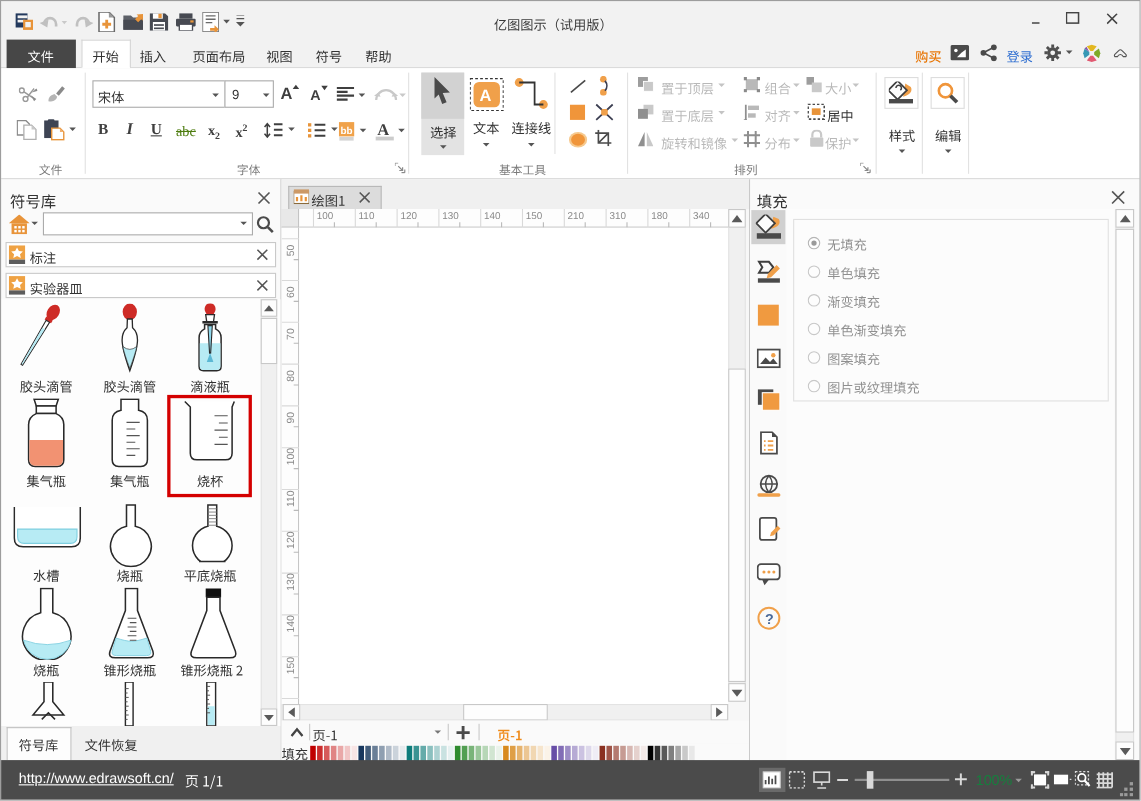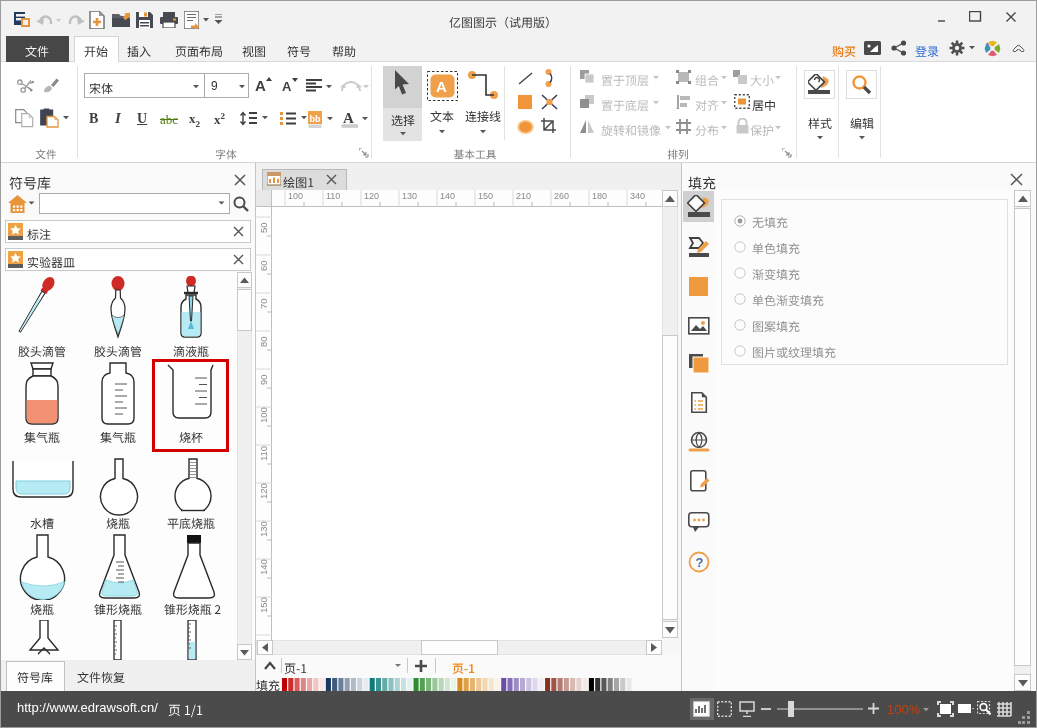--- a/index.html
+++ b/index.html
@@ -746,21 +746,21 @@
     <path d="M374.0 12 V17" stroke="#b9b9b9" stroke-width="1"></path>
     <path d="M393.0 0 V17" stroke="#d9d9d9" stroke-width="1"></path>
   </svg>
 <div style="position:absolute;left:288px;top:191px;font:normal 9px 'Liberation Sans', sans-serif;color:#8a8a8a;white-space:nowrap;">100</div>
 <div style="position:absolute;left:326px;top:191px;font:normal 9px 'Liberation Sans', sans-serif;color:#8a8a8a;white-space:nowrap;">110</div>
 <div style="position:absolute;left:364px;top:191px;font:normal 9px 'Liberation Sans', sans-serif;color:#8a8a8a;white-space:nowrap;">120</div>
 <div style="position:absolute;left:402px;top:191px;font:normal 9px 'Liberation Sans', sans-serif;color:#8a8a8a;white-space:nowrap;">130</div>
 <div style="position:absolute;left:440px;top:191px;font:normal 9px 'Liberation Sans', sans-serif;color:#8a8a8a;white-space:nowrap;">140</div>
 <div style="position:absolute;left:478px;top:191px;font:normal 9px 'Liberation Sans', sans-serif;color:#8a8a8a;white-space:nowrap;">150</div>
 <div style="position:absolute;left:516px;top:191px;font:normal 9px 'Liberation Sans', sans-serif;color:#8a8a8a;white-space:nowrap;">210</div>
-<div style="position:absolute;left:554px;top:191px;font:normal 9px 'Liberation Sans', sans-serif;color:#8a8a8a;white-space:nowrap;">260</div>
+<div style="position:absolute;left:554px;top:191px;font:normal 9px 'Liberation Sans', sans-serif;color:#8a8a8a;white-space:nowrap;">310</div>
 <div style="position:absolute;left:592px;top:191px;font:normal 9px 'Liberation Sans', sans-serif;color:#8a8a8a;white-space:nowrap;">180</div>
 <div style="position:absolute;left:630px;top:191px;font:normal 9px 'Liberation Sans', sans-serif;color:#8a8a8a;white-space:nowrap;">340</div>
 <div style="position:absolute;left:256px;top:207px;width:16px;height:433px;background:#fdfdfd;border-right:1px solid #c0c0c0;"></div>
 <svg style="position:absolute;left:256px;top:207px;" width="16" height="433" viewBox="0 0 16 433">
     <path d="M0 10.0 H16" stroke="#d9d9d9" stroke-width="1"></path>
     <path d="M11 29.0 H16" stroke="#b9b9b9" stroke-width="1"></path>
     <path d="M0 48.0 H16" stroke="#d9d9d9" stroke-width="1"></path>
     <path d="M11 67.0 H16" stroke="#b9b9b9" stroke-width="1"></path>
     <path d="M0 86.0 H16" stroke="#d9d9d9" stroke-width="1"></path>
     <path d="M11 105.0 H16" stroke="#b9b9b9" stroke-width="1"></path>
@@ -1026,21 +1026,21 @@
 <div style="position:absolute;left:1014px;top:190px;width:17px;height:17px;background:#fdfdfd;border:1px solid #c8c8c8;"></div>
 <svg style="position:absolute;left:1018px;top:195px;" width="10" height="8" viewBox="0 0 10 8">
     <path d="M5 0.5 L10 7 H0 Z" fill="#5a5a5a"></path>
   </svg>
 <div style="position:absolute;left:1014px;top:208px;width:17px;height:458px;background:#fdfdfd;border:1px solid #c8c8c8;"></div>
 <div style="position:absolute;left:1014px;top:674px;width:17px;height:17px;background:#fdfdfd;border:1px solid #c8c8c8;"></div>
 <svg style="position:absolute;left:1018px;top:679px;" width="10" height="8" viewBox="0 0 10 8">
     <path d="M5 7.5 L10 1 H0 Z" fill="#5a5a5a"></path>
   </svg>
 <div style="position:absolute;left:1px;top:691px;width:1035px;height:36px;background:#4b4b4b;"></div>
-<div style="position:absolute;left:17px;top:700px;font:normal 13px 'Liberation Sans', sans-serif;color:#ffffff;white-space:nowrap;"><span style="">http://www.edrawsoft.cn/</span></div>
+<div style="position:absolute;left:17px;top:700px;font:normal 13px 'Liberation Sans', sans-serif;color:#ffffff;white-space:nowrap;"><span style="text-decoration:underline">http://www.edrawsoft.cn/</span></div>
 <svg style="position:absolute;left:168px;top:700px;" width="35" height="18" viewBox="0 0 35.44 18.20" fill="#ffffff">
     <path transform="translate(0.00,15.08) scale(0.013000,-0.013000)" d="M74 785H935V715H74ZM459 749 544 736Q525 691 503 644Q481 597 461 564L395 577Q407 601 419 632Q431 662 442 693Q453 724 459 749ZM464 462H541V280Q541 239 532 198Q522 157 496 118Q470 80 421 44Q372 8 292 -23Q213 -54 96 -80Q92 -72 84 -61Q76 -50 68 -38Q59 -26 50 -19Q162 3 236 30Q311 57 356 88Q402 119 425 151Q449 183 456 216Q464 249 464 281ZM545 110 589 161Q632 142 679 119Q727 96 774 71Q821 46 862 21Q903 -3 932 -23L885 -83Q858 -62 818 -37Q778 -12 731 14Q684 40 636 65Q589 90 545 110ZM171 595H839V130H760V525H248V128H171Z"></path>
     <path transform="translate(15.91,15.08) scale(0.013000,-0.013000)" d="M88 0V76H252V623H121V681Q170 690 207 703Q243 716 273 733H343V76H490V0Z"></path>
     <path transform="translate(23.13,15.08) scale(0.013000,-0.013000)" d="M11 -179 311 794H377L78 -179Z"></path>
     <path transform="translate(28.22,15.08) scale(0.013000,-0.013000)" d="M88 0V76H252V623H121V681Q170 690 207 703Q243 716 273 733H343V76H490V0Z"></path>
   </svg>
 <div style="position:absolute;left:690px;top:698px;width:24px;height:22px;background:#6a6a6a;"></div>
 <svg style="position:absolute;left:693px;top:701px;" width="17" height="16" viewBox="0 0 17 16">
 <rect x="0.7" y="0.7" width="15.6" height="14.6" fill="#fff" stroke="#ccc" stroke-width="1"></rect>
 <path d="M3 12 v-4 M6 12 v-7 M9 12 v-5 M12 12 v-8" stroke="#4b4b4b" stroke-width="1.6"></path>
@@ -1053,21 +1053,21 @@
 <path d="M8 10 v3 M4 15.5 h8" stroke="#d9d9d9" stroke-width="1.5"></path>
   </svg>
 <svg style="position:absolute;left:761px;top:707px;" width="10" height="4" viewBox="0 0 10 4">
     <path d="M0 2 h10" stroke="#d9d9d9" stroke-width="1.8"></path>
   </svg>
 <div style="position:absolute;left:777px;top:708px;width:86px;height:2px;background:#8f8f8f;"></div>
 <div style="position:absolute;left:788px;top:701px;width:6px;height:16px;background:#d9d9d9;"></div>
 <svg style="position:absolute;left:868px;top:703px;" width="11" height="11" viewBox="0 0 11 11">
     <path d="M5.5 0 v11 M0 5.5 h11" stroke="#d9d9d9" stroke-width="1.8"></path>
   </svg>
-<div style="position:absolute;left:887px;top:702px;font:normal 13px 'Liberation Sans', sans-serif;color:#c2410c;white-space:nowrap;">100%</div>
+<div style="position:absolute;left:887px;top:702px;font:normal 13px 'Liberation Sans', sans-serif;color:#15803d;white-space:nowrap;">100%</div>
 <svg style="position:absolute;left:922px;top:707px;" width="8" height="6" viewBox="0 0 8 6">
     <path d="M1 1 l3 3.2 l3 -3.2 z" fill="#9a9a9a"></path>
   </svg>
 <svg style="position:absolute;left:937px;top:701px;" width="17" height="16" viewBox="0 0 17 16">
 <rect x="3" y="3" width="11" height="10" fill="#fff"></rect>
 <g fill="#d9d9d9">
       <rect x="0" y="0" width="4" height="2"></rect>
       <rect x="0" y="0" width="2" height="4"></rect>
       <rect x="13" y="0" width="4" height="2"></rect>
       <rect x="15" y="0" width="2" height="4"></rect>

